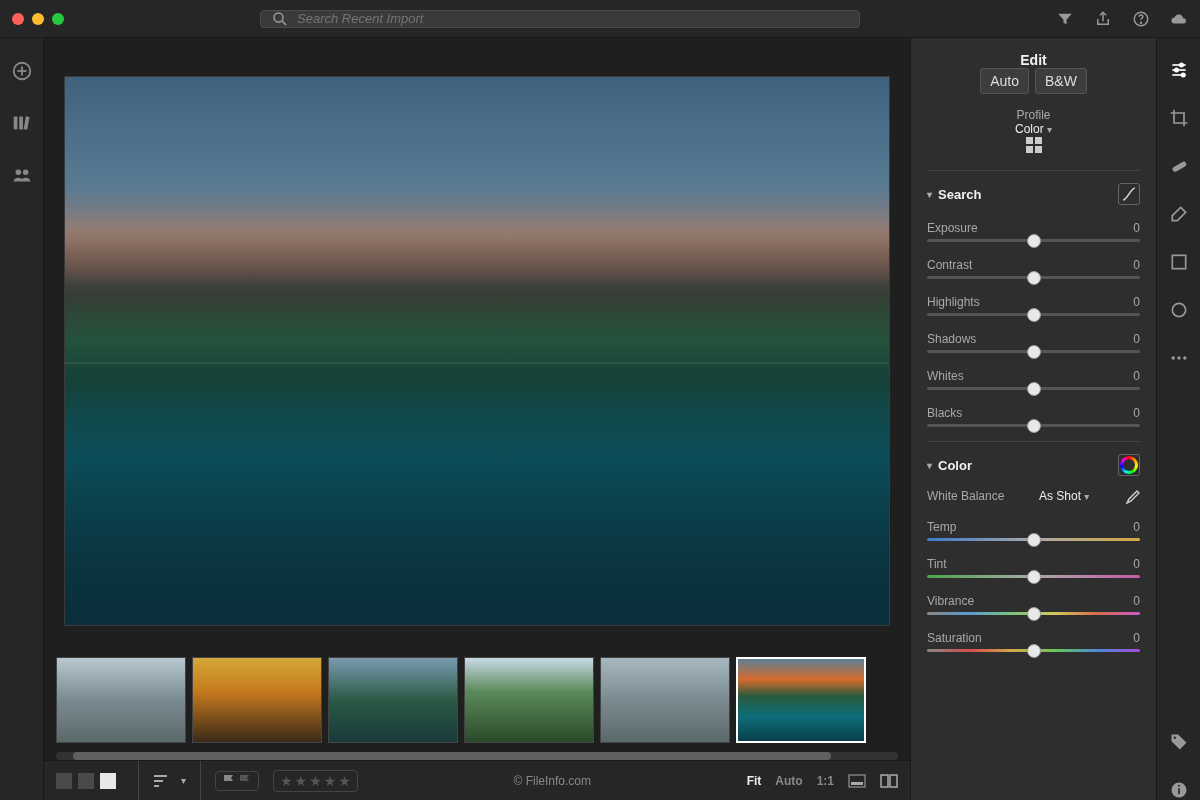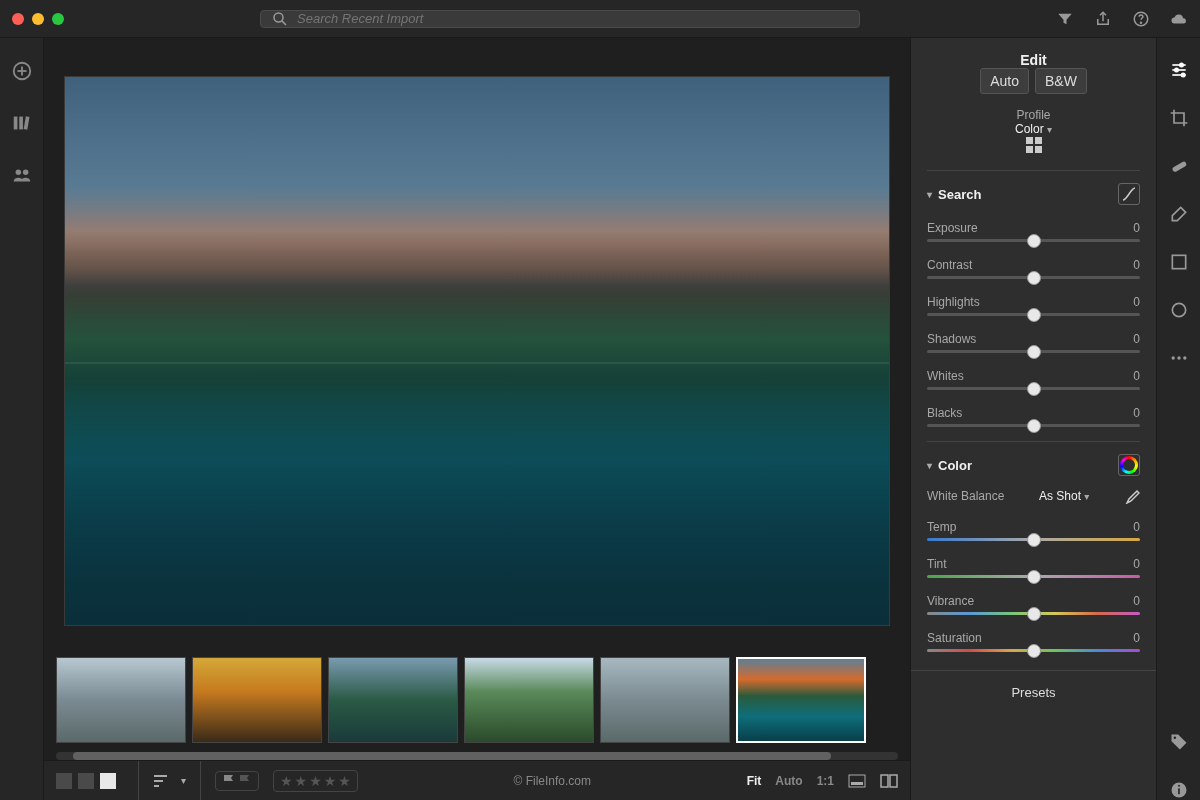--- a/index.html
+++ b/index.html
@@ -354,21 +354,20 @@
     <div class="slider-row">
         <div class="slider-lab">
           <span>Saturation</span>
           <span>0</span>
         </div>
         <div class="slider-track sat">
           <div class="slider-knob"></div>
         </div>
       </div>
 
-    <div class="presets-bar"><span>Presets</span></div>
   </div>
 
   <div class="tool-rail">
     <svg class="tool-icon active" viewBox="0 0 24 24" fill="none" stroke="currentColor" stroke-width="2">
         <line x1="4" y1="6" x2="20" y2="6"></line>
         <circle cx="15" cy="6" r="2" fill="currentColor"></circle>
         <line x1="4" y1="12" x2="20" y2="12"></line>
         <circle cx="9" cy="12" r="2" fill="currentColor"></circle>
         <line x1="4" y1="18" x2="20" y2="18"></line>
         <circle cx="17" cy="18" r="2" fill="currentColor"></circle>

